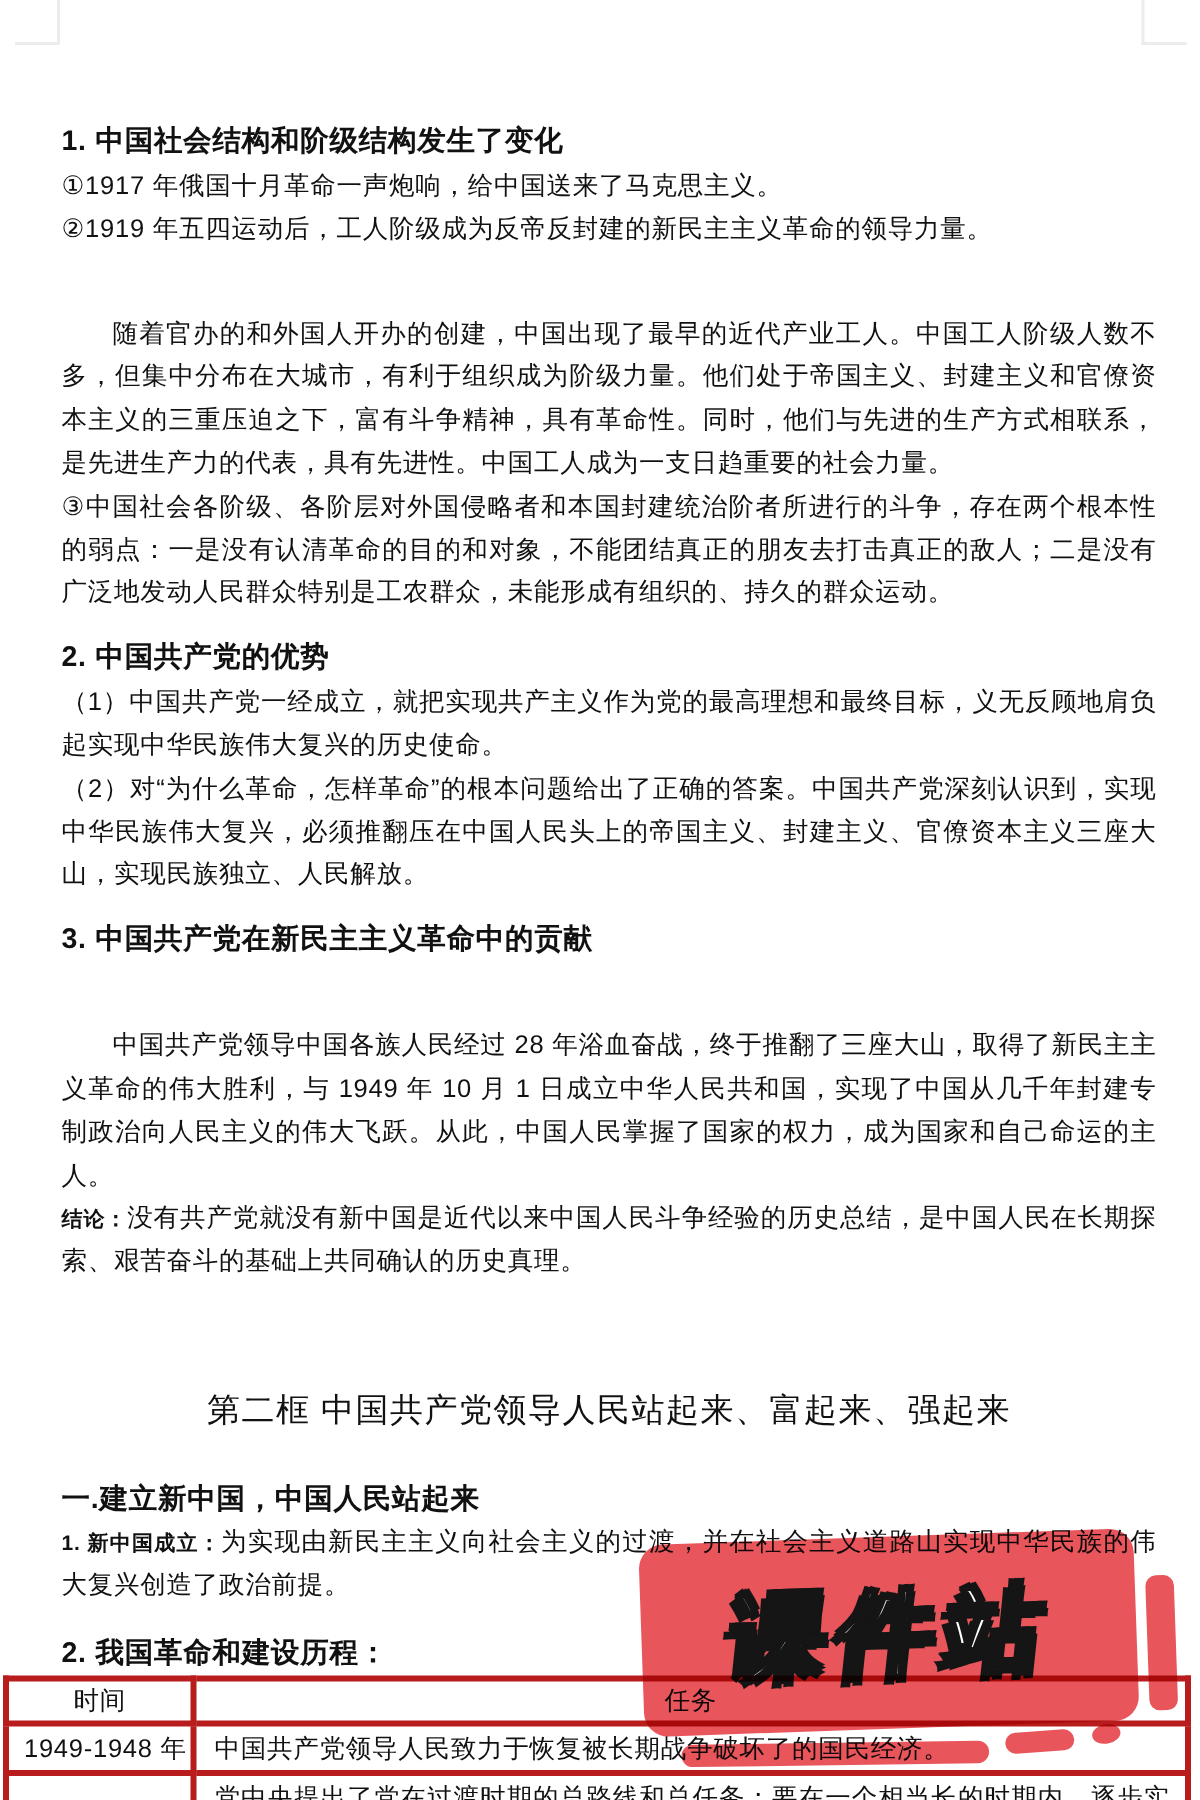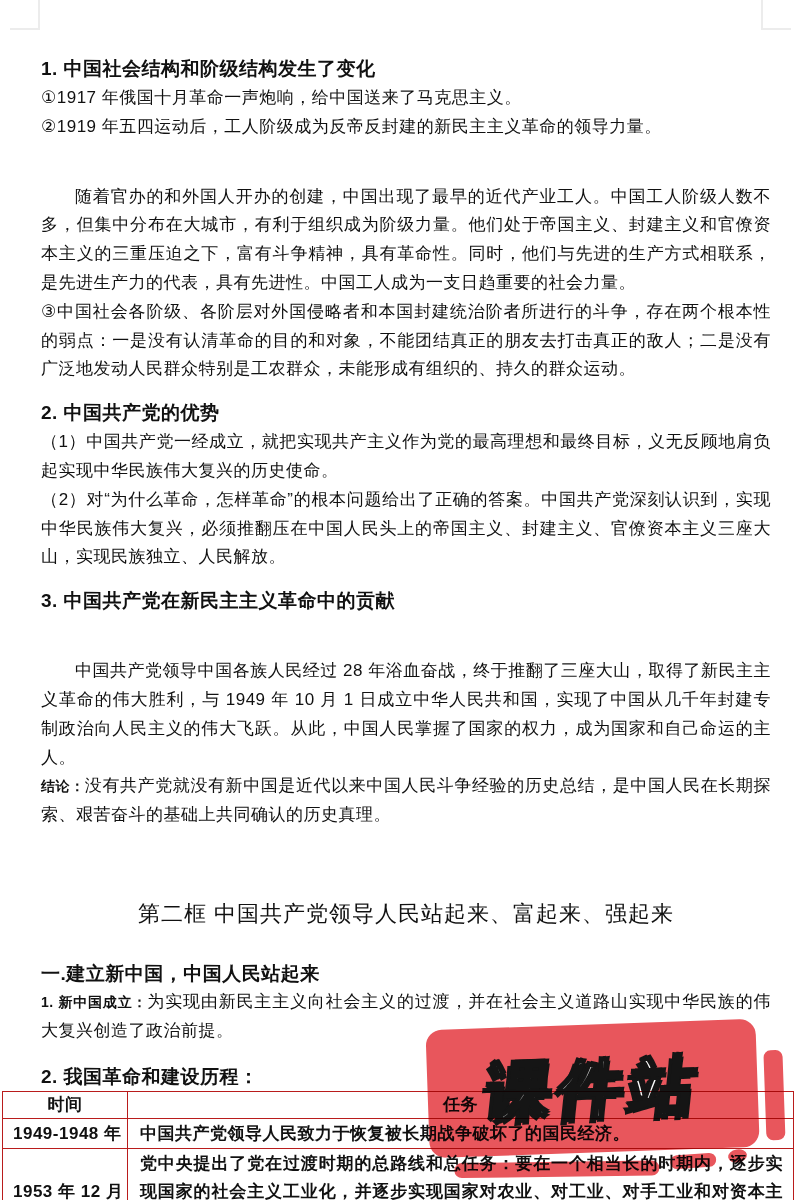--- a/index.html
+++ b/index.html
@@ -22,21 +22,21 @@
   .body-p{
     font-size:17px;line-height:28.8px;
     text-align:justify;
     letter-spacing:0.5px;
   }
   .indent{text-indent:2em;margin-top:41px;}
   .h-bold{
     font-weight:bold;font-size:19px;line-height:30px;
     letter-spacing:0.5px;
   }
-  .h1-top{margin-top:54px;}
+  .h1-top{margin-top:80px;}
   .h-mid{margin-top:14px;}
   .inline-bold{font-weight:bold;font-size:14px;}
 
   .frame-title{
     margin-top:68px;
     font-size:22px;line-height:32px;
     text-align:center;
     letter-spacing:1px;
     font-weight:normal;
   }
@@ -45,22 +45,22 @@
 
   
   table.history{
     margin-left:-39px;
     width:792px;
     border-collapse:collapse;
     table-layout:fixed;
     margin-top:2px;
   }
   table.history td,table.history th{
-    border:1px solid #b91c1c;
-    font-weight:bold;
+    border:4px solid #b91c1c;
+    font-weight:normal;
     font-size:17px;
     vertical-align:middle;
     letter-spacing:0.5px;
   }
   col.c-time{width:125px;}
   th.cell-time,th.cell-task{text-align:center;line-height:26px;padding:0;}
   td.cell-time{text-align:left;padding:0 4px 0 10px;line-height:27px;white-space:nowrap;}
   td.cell-task{text-align:justify;padding:1px 10px 1px 12px;line-height:27.5px;}
 
   

